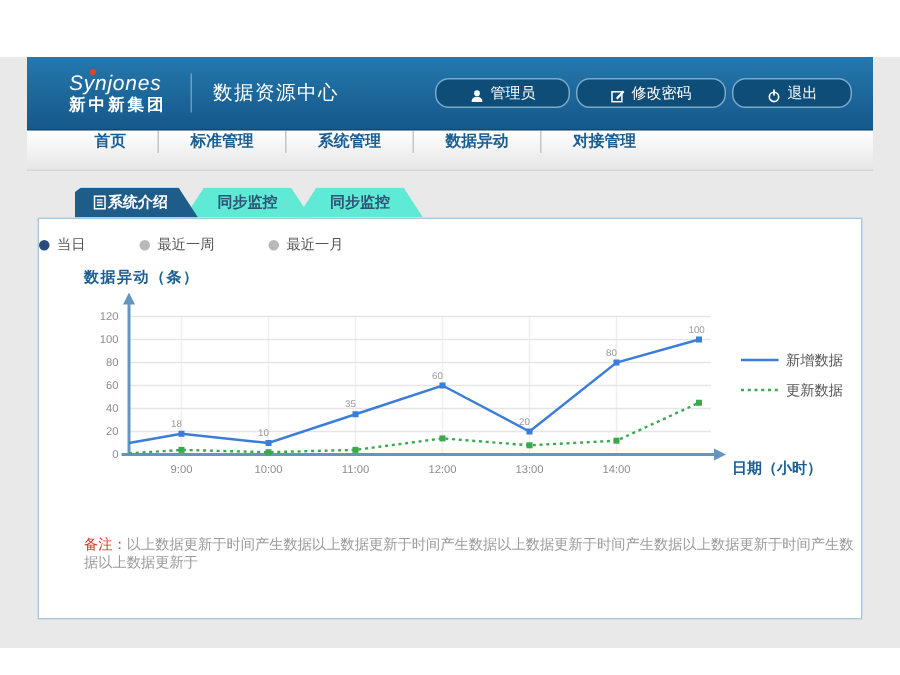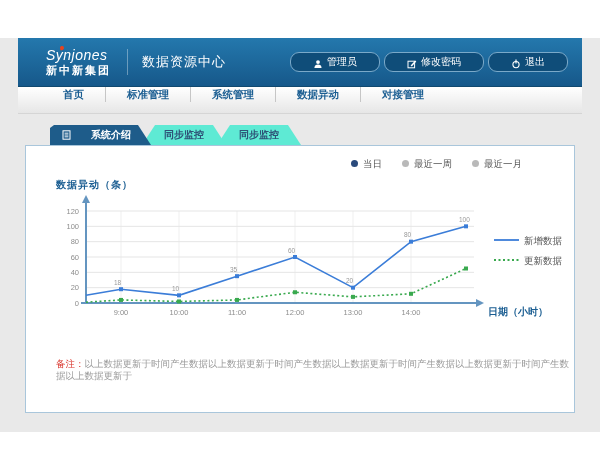--- a/index.html
+++ b/index.html
@@ -19,28 +19,28 @@
   .pill svg{display:block}
 
   
   .navbar{height:26px;background:linear-gradient(#ffffff,#e6e6e6);display:flex;align-items:flex-start;padding-left:24px;border-bottom:1px solid #d5d5d5}
   .nav-item{font-size:10.5px;font-weight:bold;color:#1b5e92;padding:2px 21px;cursor:pointer;line-height:1}
   .nav-item + .nav-item{border-left:1px solid #c6c6c6}
 
   
   .content{padding-top:11px}
   .tabs{display:flex;margin-left:32px;height:20px;position:relative}
-  .tab{font-size:10px;font-weight:bold;display:flex;align-items:center;gap:20px;cursor:pointer;padding:0 20px 0 12px}
+  .tab{font-size:10px;font-weight:bold;display:flex;align-items:center;gap:1px;cursor:pointer;padding:0 20px 0 12px}
   .tab.active{background:#1e5c8a;color:#fff;clip-path:polygon(0 100%,0 3px,4px 0,calc(100% - 13px) 0,100% 100%);position:relative;z-index:2}
   .tab.inactive{background:#5eead4;color:#2e5377;clip-path:polygon(13px 0,calc(100% - 13px) 0,100% 100%,0 100%);margin-left:-9px;position:relative;z-index:1;padding:0 22px}
   .tab.inactive + .tab.inactive{z-index:0}
   .panel{margin:0 7px;background:#fff;border:1px solid #a9c6db;height:268px;box-sizing:border-box;position:relative}
 
   
-  .filter-row{display:flex;justify-content:flex-end;gap:20px;margin:13px 52px 0 0}
+  .filter-row{display:flex;gap:36px;margin:13px 52px 0 0}
   .radio-option{display:flex;align-items:center;gap:5px;font-size:9.5px;color:#555;cursor:pointer;line-height:1}
   .radio-dot{width:7px;height:7px;border-radius:50%;background:#b9b9b9}
   .radio-option.selected .radio-dot{background:#2a4a7c}
 
   .ylabel{margin:9px 0 0 30px;font-size:10px;font-weight:bold;color:#1b5e92;letter-spacing:1px}
   svg.chart{display:block;margin-top:2px}
 
   .note{margin:32px 0 0 30px;font-size:9.5px;color:#9a9a9a;line-height:1.3;}
   .note-label{color:#d9342b}
 </style>

